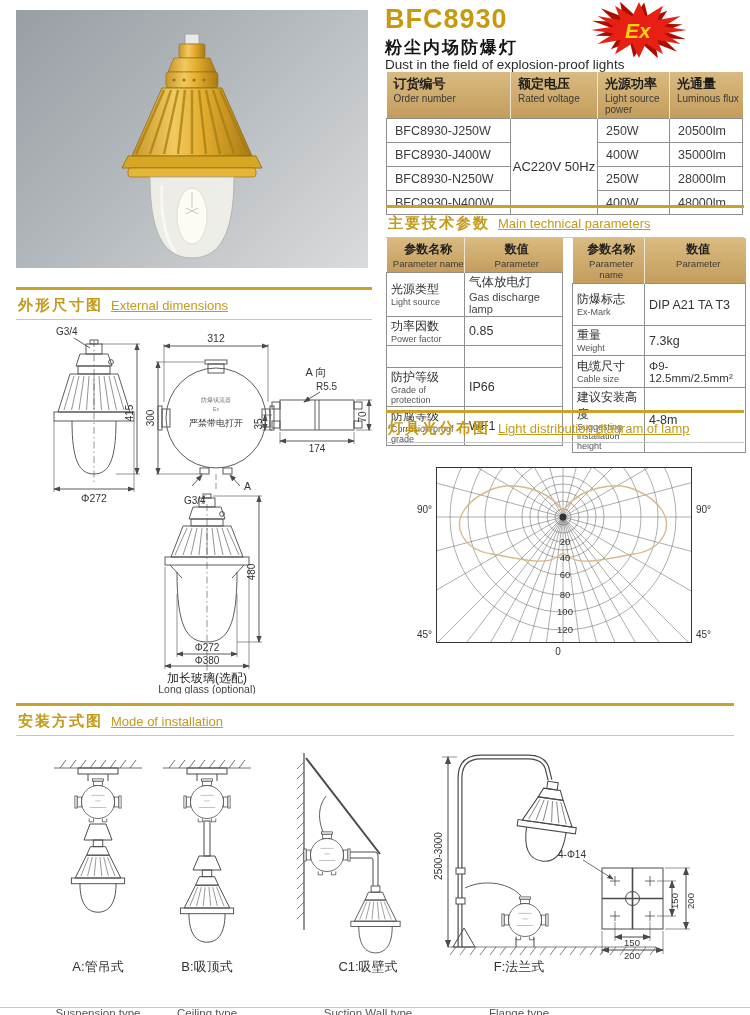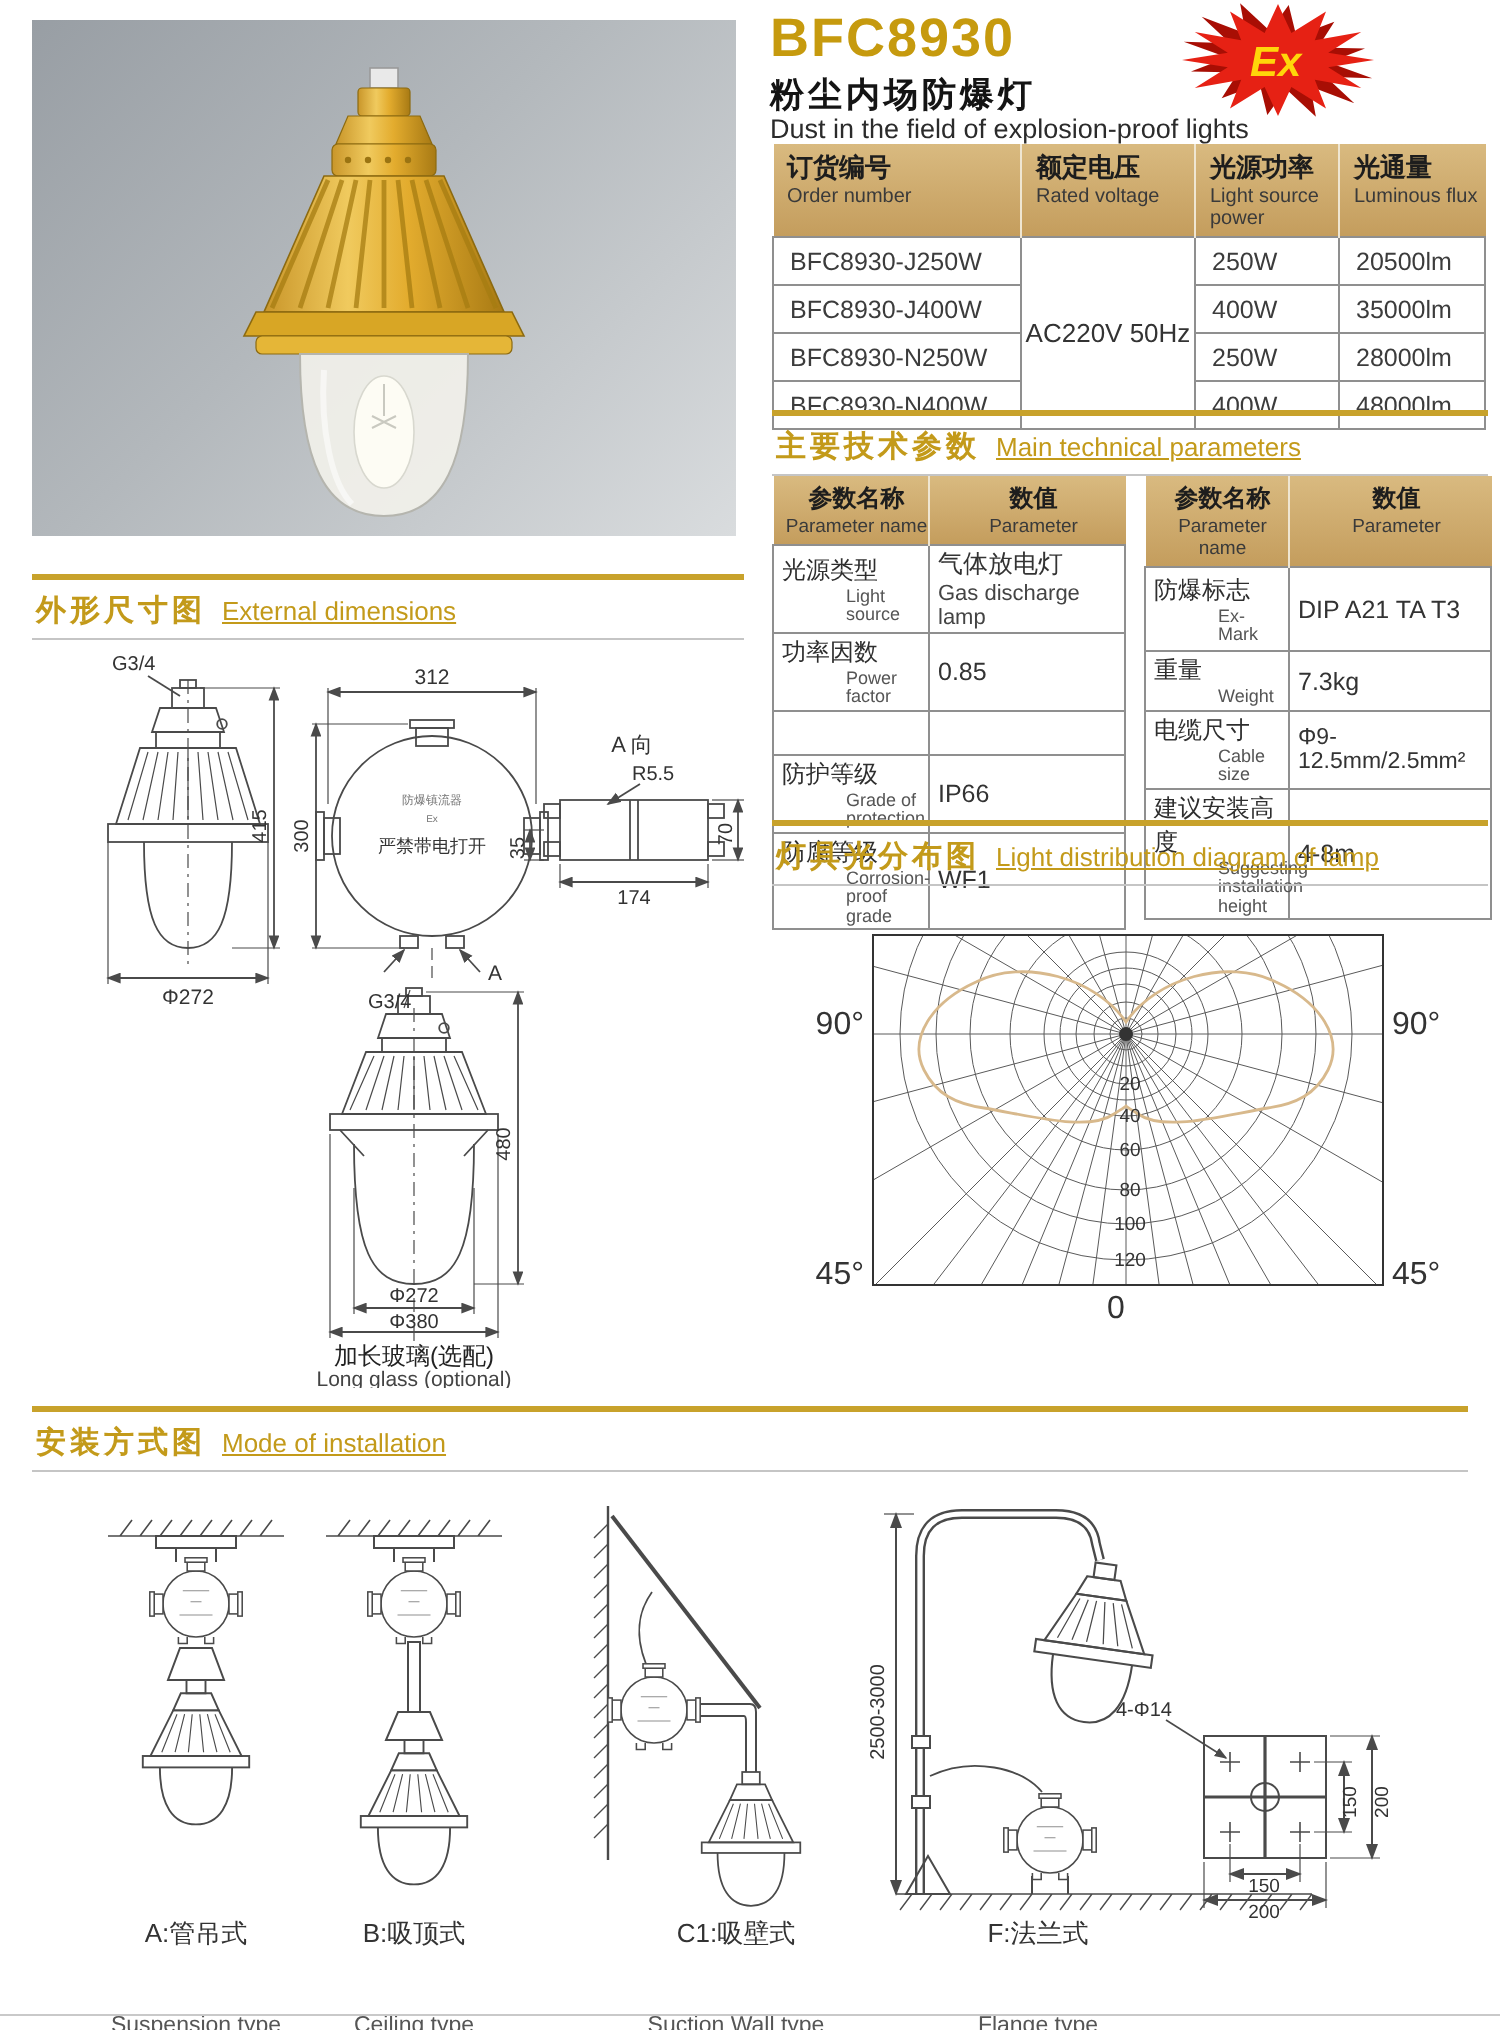--- a/index.html
+++ b/index.html
@@ -33,27 +33,27 @@
   .hcn{display:block;font-size:13px;font-weight:bold;color:#1d1d1d;}
   .hen{display:block;font-size:10px;font-weight:normal;color:#3a3a3a;}
   .order td{border:1px solid #8f8f8f;font-size:12.5px;color:#3c3c3c;height:23px;padding:0 0 0 8px;}
   .order td.volt{text-align:center;padding:0;font-size:13px;color:#333;}
 
   .ptable td{border:1px solid #8f8f8f;padding:1px 4px;vertical-align:middle;color:#333;}
   .ptable th{background:linear-gradient(#d9ba80,#c49d5d);text-align:center;vertical-align:top;
              padding:3px 0 3px 6px;border-left:1px solid #efe6d2;}
   .ptable th:first-child{border-left:none;}
   .ncn{display:block;font-size:12px;color:#2e2e2e;}
-  .nen{display:block;font-size:9px;color:#555;line-height:1.05;margin-left:32px;}
+  .nen{display:block;font-size:9px;color:#555;line-height:1.05;}
   .pval{font-size:12.5px;color:#333;}
   .pval2{font-size:11px;color:#444;}
 
   
   .chart-frame{left:436px;top:467px;width:256px;height:176px;}
-  .polar-label{font-size:16px;color:#333;}
+  .polar-label{font-size:10px;color:#333;}
 
   
   .cap{position:absolute;top:958px;text-align:center;}
   .cap .code{font-size:13px;color:#333;}
   .cap .name{font-size:11.5px;color:#555;margin-top:31px;}
 
   .bottom-rule{left:0;top:1007px;width:750px;height:1px;background:#c9c9c9;}
 
   svg text{font-family:"Liberation Sans","DejaVu Sans",sans-serif;}
 </style>

